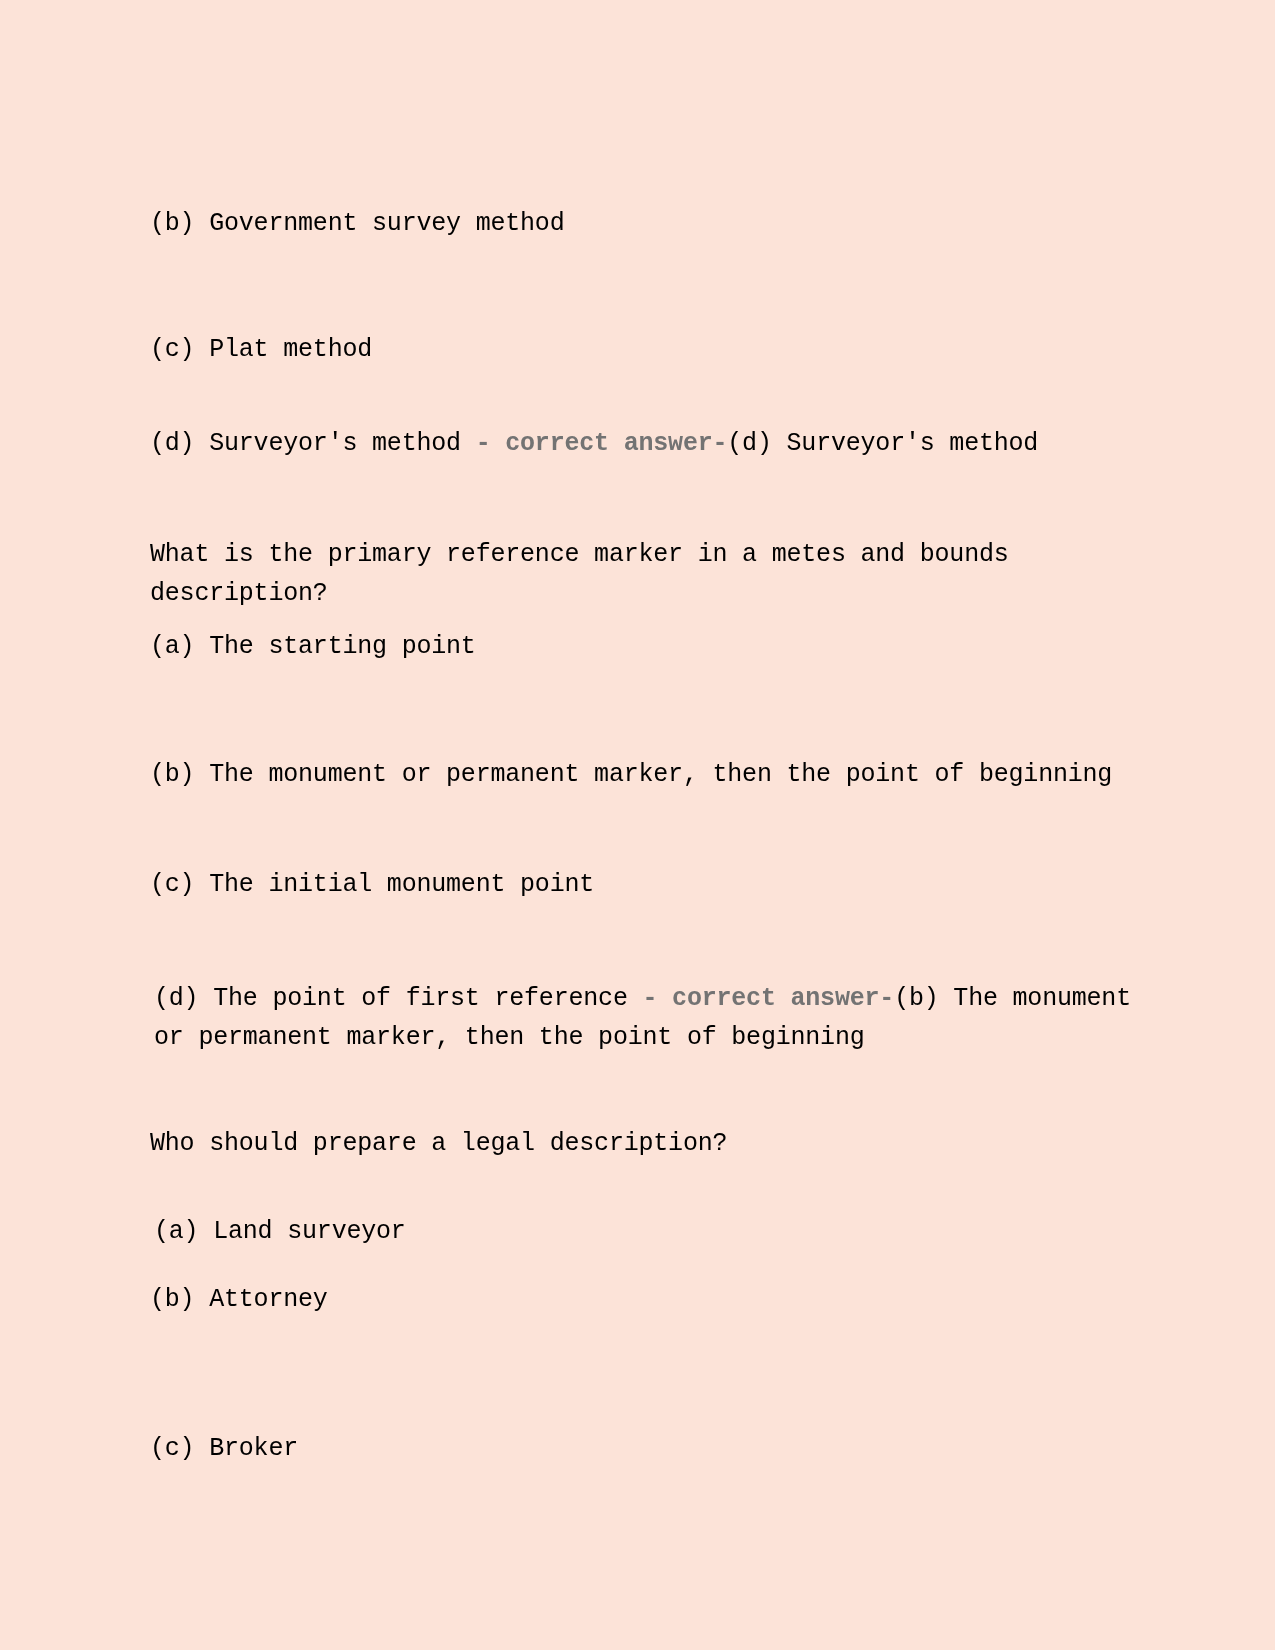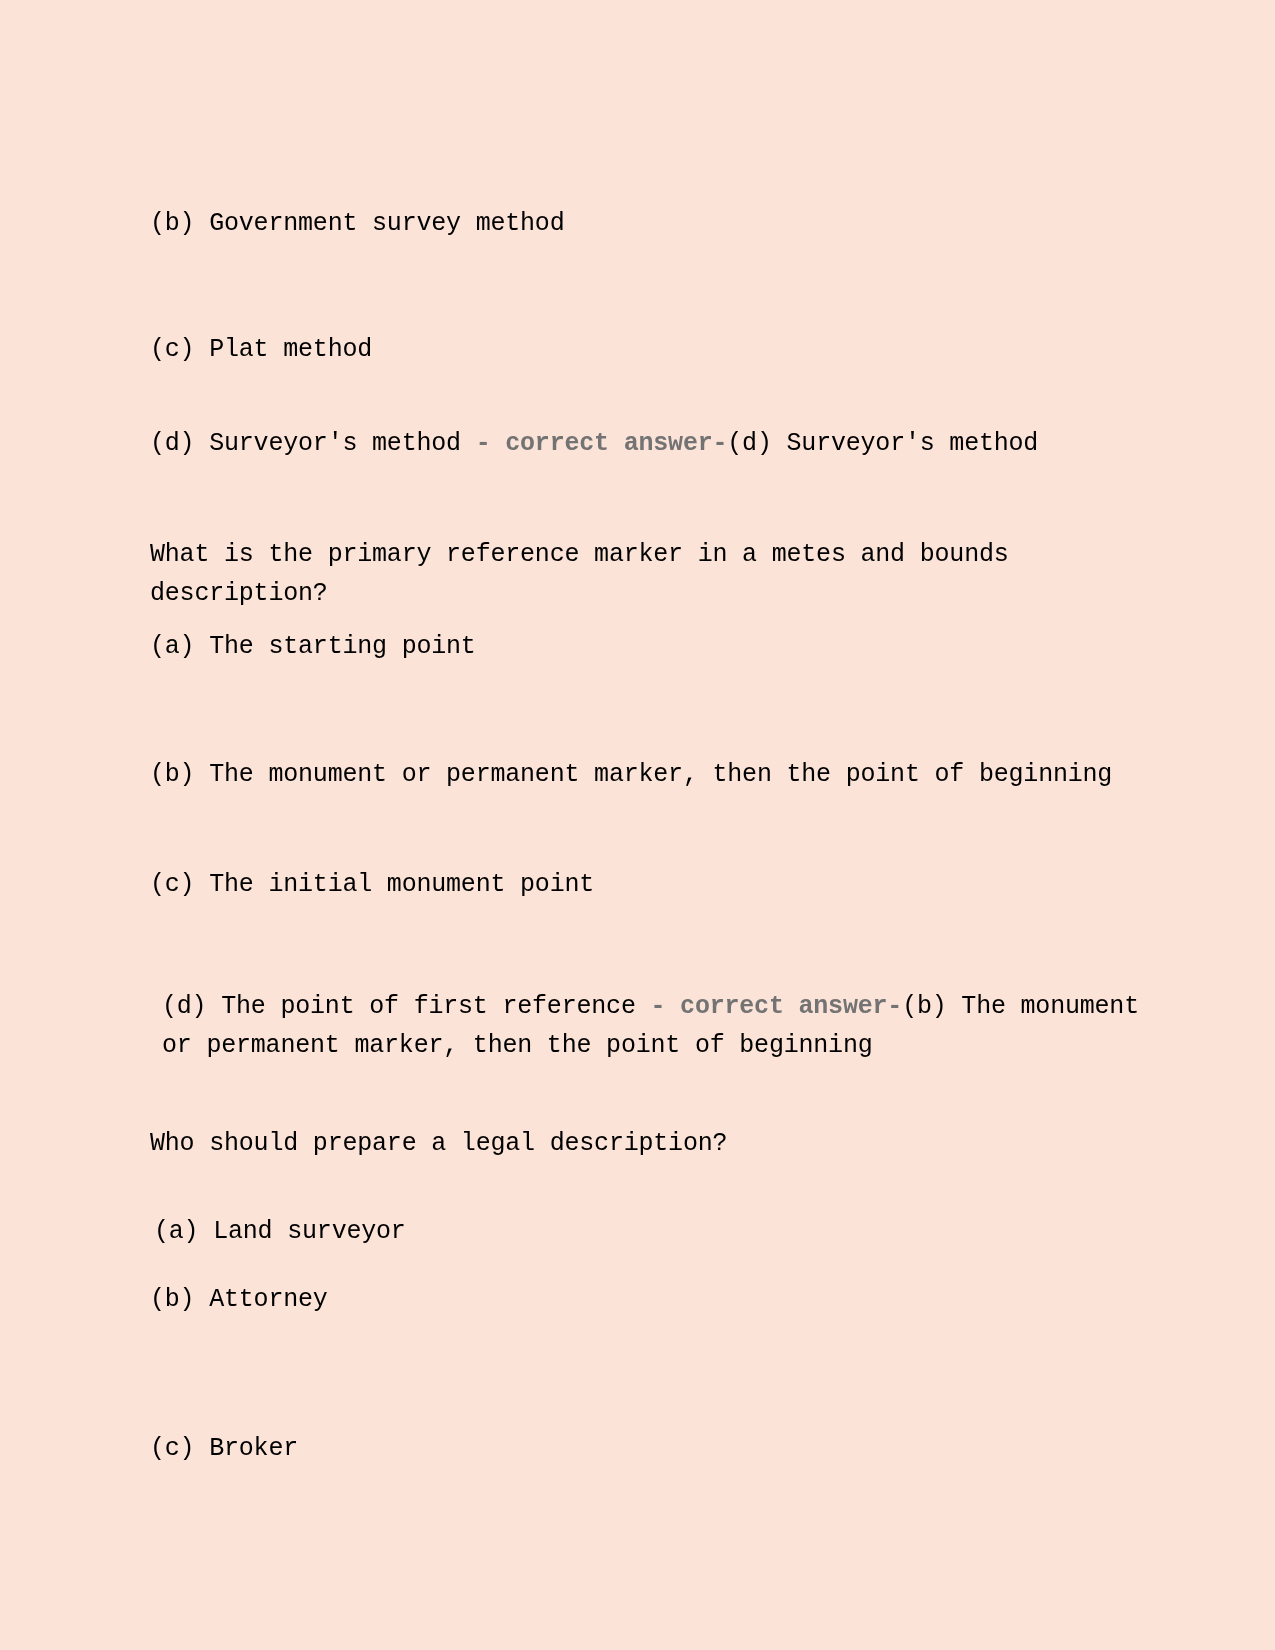--- a/index.html
+++ b/index.html
@@ -26,18 +26,18 @@
 <body>
 
 <div>
   <p class="line" style="top:204px;margin:0"><span>(b) Government survey method</span></p>
   <p class="line" style="top:330px;margin:0"><span>(c) Plat method</span></p>
   <p class="line" style="top:424px;margin:0"><span>(d) Surveyor's method </span><span class="correct">- correct answer-</span><span>(d) Surveyor's method</span></p>
   <p class="line" style="top:535px;margin:0"><span>What is the primary reference marker in a metes and bounds description?</span></p>
   <p class="line" style="top:627px;margin:0"><span>(a) The starting point</span></p>
   <p class="line" style="top:755px;margin:0"><span>(b) The monument or permanent marker, then the point of beginning</span></p>
   <p class="line" style="top:865px;margin:0"><span>(c) The initial monument point</span></p>
-  <p class="line" style="top:975px;margin:12px"><span>(d) The point of first reference </span><span class="correct">- correct answer-</span><span>(b) The monument or permanent marker, then the point of beginning</span></p>
+  <p class="line" style="top:975px;margin:4px"><span>(d) The point of first reference </span><span class="correct">- correct answer-</span><span>(b) The monument or permanent marker, then the point of beginning</span></p>
   <p class="line" style="top:1124px;margin:0"><span>Who should prepare a legal description?</span></p>
   <p class="line" style="top:1208px;margin:4px"><span>(a) Land surveyor</span></p>
   <p class="line" style="top:1280px;margin:0"><span>(b) Attorney</span></p>
   <p class="line" style="top:1429px;margin:0"><span>(c) Broker</span></p>
 </div>
 
 </body></html>

